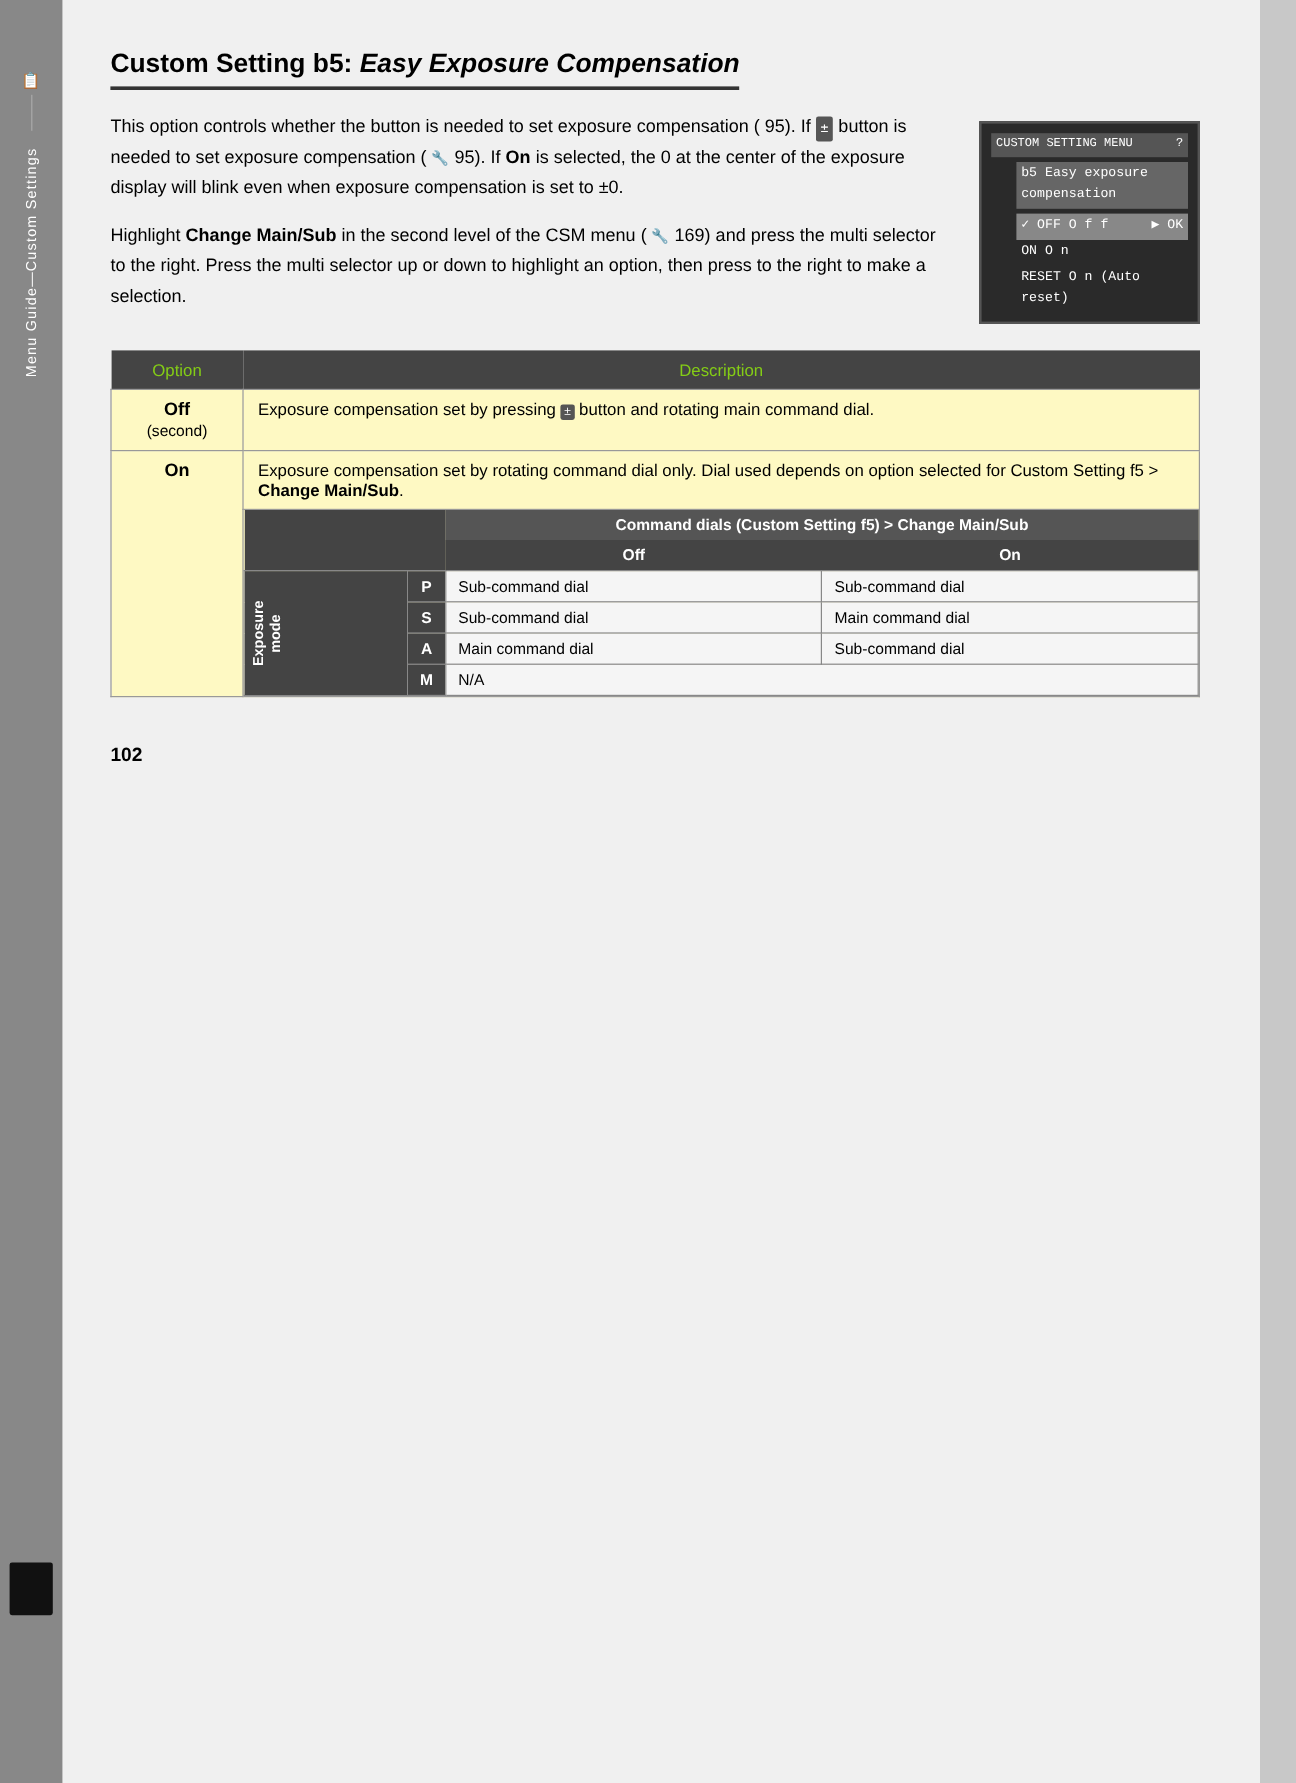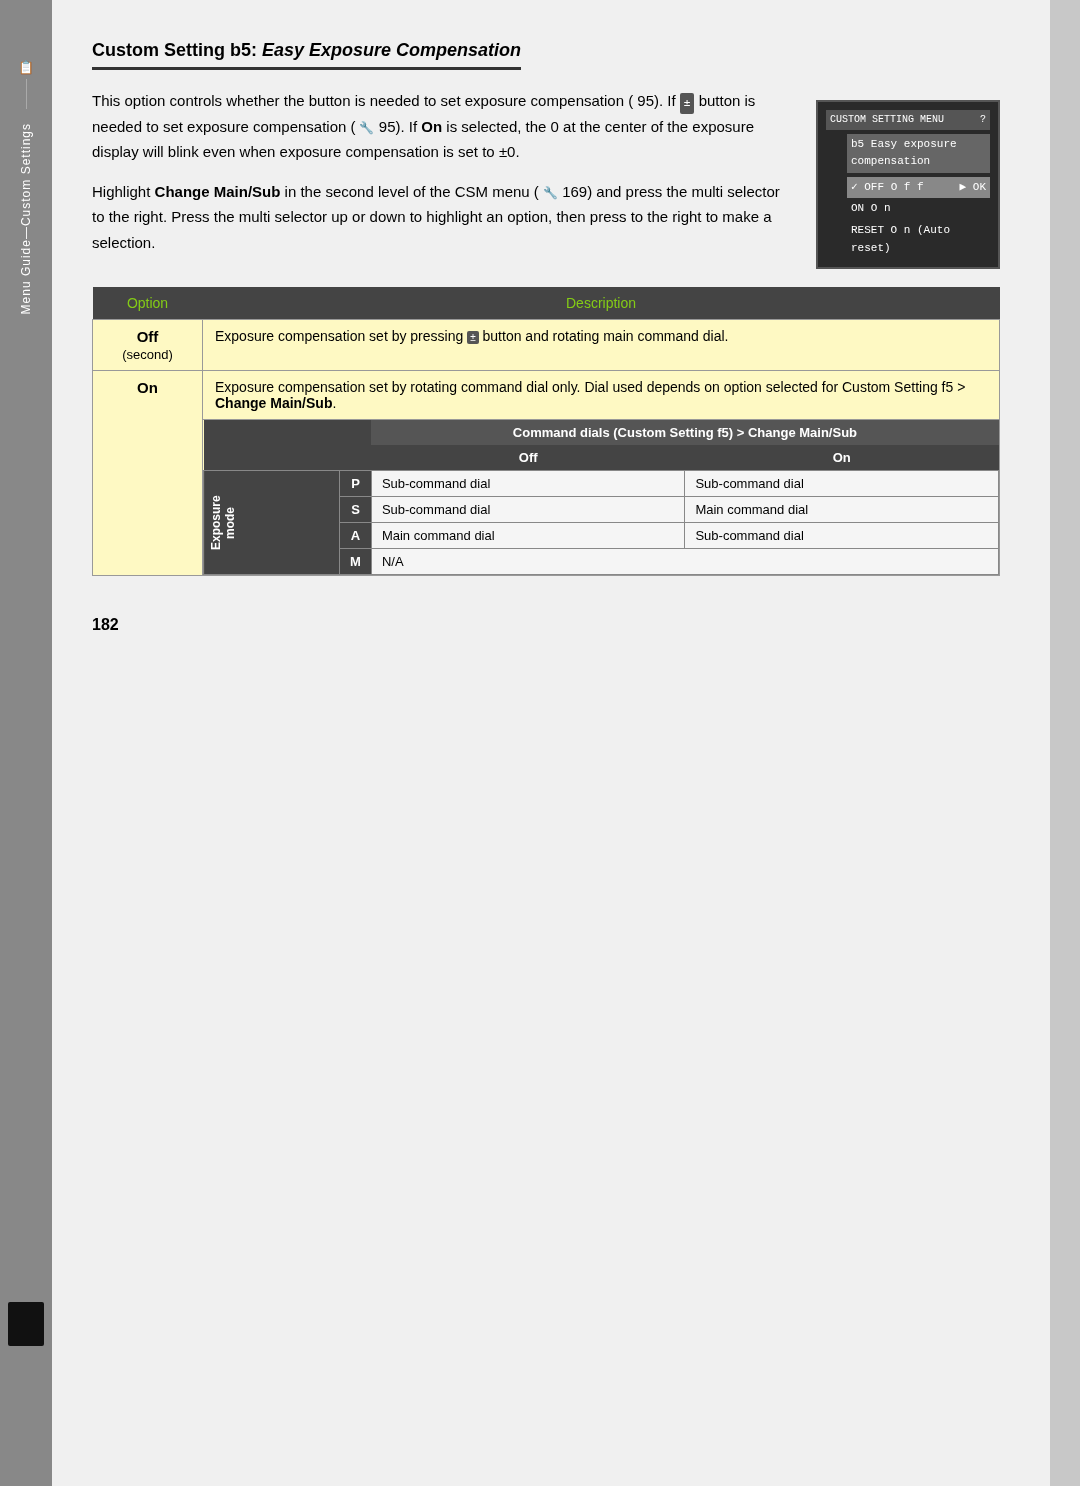--- a/index.html
+++ b/index.html
@@ -54,35 +54,35 @@
       background: #aaa;
       margin: 4px 0;
     }
     
     .content {
       flex: 1;
       padding: 40px 50px 50px 40px;
       background: #f0f0f0;
     }
     .page-title {
-      font-size: 18px;
+      font-size: 22px;
       font-weight: bold;
       margin-bottom: 18px;
       border-bottom: 3px solid #333;
       padding-bottom: 6px;
       display: inline-block;
     }
     .page-title em {
       font-style: italic;
     }
     .intro-section {
       display: flex;
       gap: 20px;
       margin-bottom: 18px;
-      align-items: flex-end;
+      align-items: center;
     }
     .intro-text-left {
       flex: 1;
       line-height: 1.7;
       font-size: 15px;
     }
     .intro-text-left p {
       margin-bottom: 14px;
     }
     .screen-image {
@@ -348,17 +348,17 @@
                   <td class="mode-cell">M</td>
                   <td colspan="2">N/A</td>
                 </tr>
               </tbody>
             </table>
           </td>
         </tr>
       </tbody>
     </table>
 
-    <div class="page-number">182</div>
+    <div class="page-number">102</div>
   </div>
 
   <div class="right-sidebar"></div>
 </div>
 
 </body></html>

